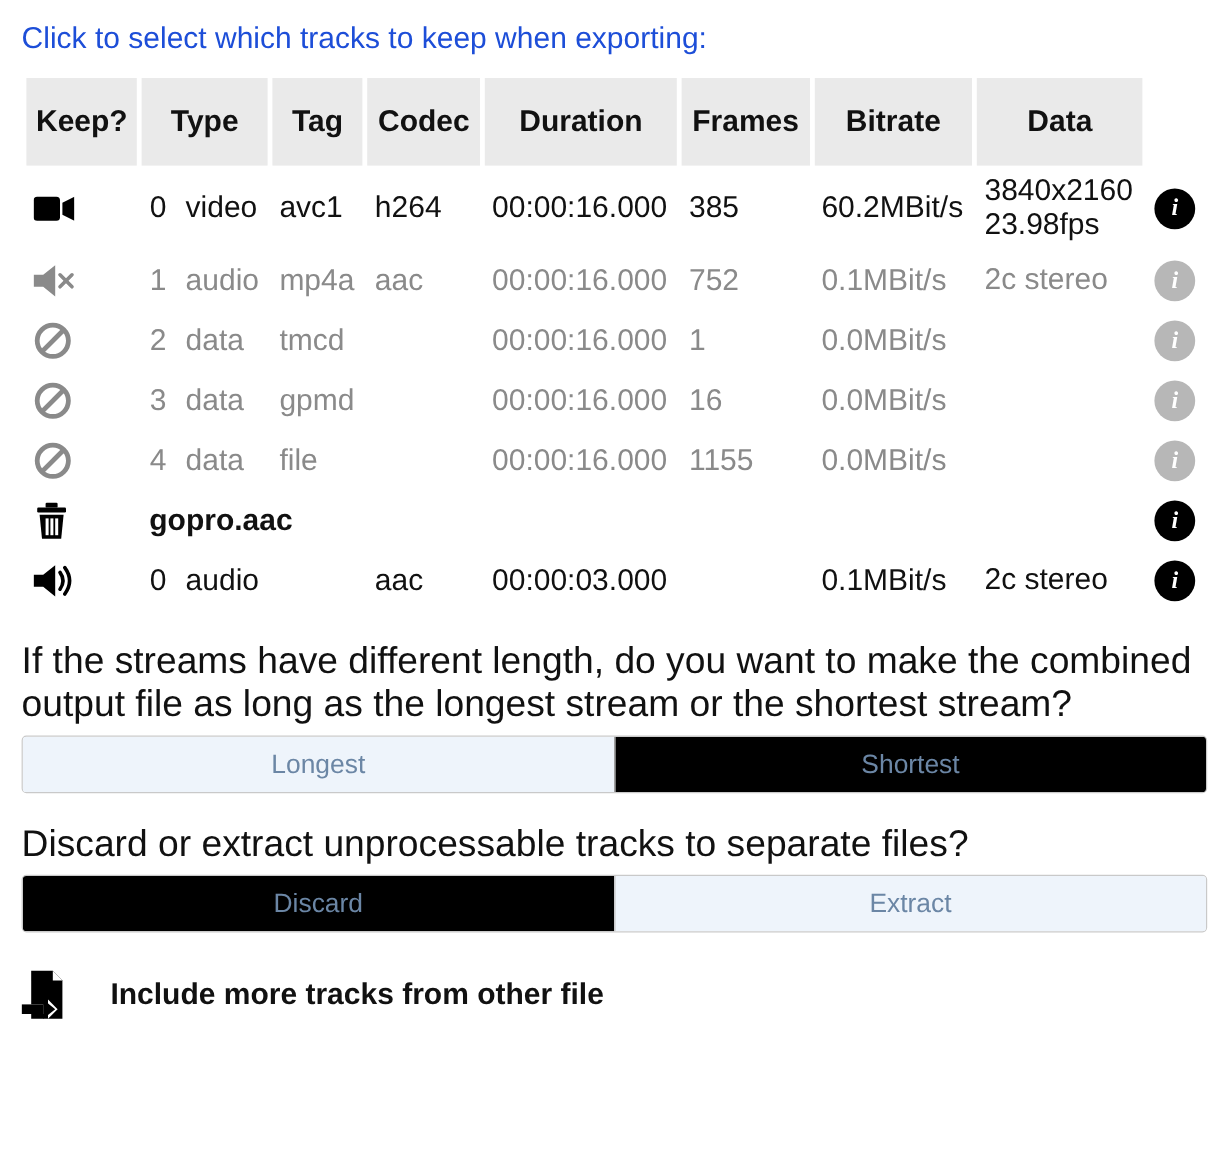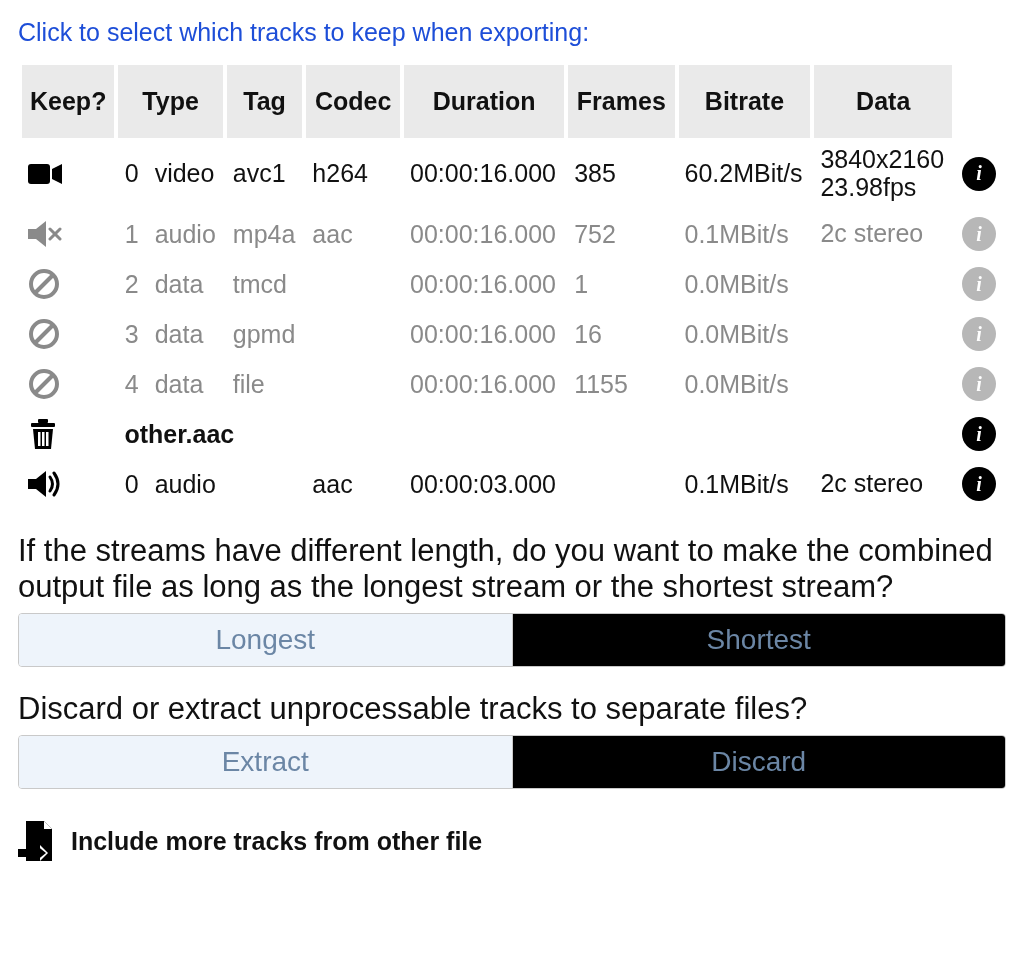--- a/index.html
+++ b/index.html
@@ -46,31 +46,31 @@
     width: 34px; height: 34px; border-radius: 50%;
     background: #000; color: #fff;
     font-family: Georgia, serif; font-style: italic; font-weight: 700;
     font-size: 20px; cursor: pointer; user-select: none;
   }
   .info-btn.muted { background: #b7b7b7; }
   .q-text { font-size: 31px; margin-top: 24px; margin-bottom: 8px; }
   .segmented {
     display: flex; width: 100%;
     border: 1px solid #c9c9c9; border-radius: 4px; overflow: hidden;
-    font-size: 28px;
+    font-size: 22px;
   }
   .segmented .seg {
     flex: 1; text-align: center; padding: 10px 0;
     cursor: pointer; user-select: none;
     color: #6b86a5; background: #000000;
   }
   .segmented .seg.active { background: #eef4fb; }
   .segmented .seg + .seg { border-left: 1px solid #c9c9c9; }
   .include-row {
-    display: flex; align-items: center; gap: 13px;
+    display: flex; align-items: center; gap: 34px;
     margin-top: 30px; font-size: 25px; font-weight: 600;
     cursor: pointer; user-select: none;
   }
   svg { display: block; }
 </style>
 </head>
 <body>
 
 <div class="instruction">Click to select which tracks to keep when exporting:</div>
 
@@ -179,21 +179,21 @@
         <td class="icon-cell">
           <svg width="30" height="34" viewBox="0 0 30 34" fill="#000">
             <rect x="3" y="6" width="24" height="4" rx="1"></rect>
             <rect x="10" y="2" width="10" height="4" rx="1"></rect>
             <path d="M5 12 h20 l-2 20 h-16 z"></path>
             <rect x="10" y="15" width="2.5" height="14" fill="#fff"></rect>
             <rect x="14" y="15" width="2.5" height="14" fill="#fff"></rect>
             <rect x="18" y="15" width="2.5" height="14" fill="#fff"></rect>
           </svg>
         </td>
-        <td colspan="8" class="file-name">other.aac</td>
+        <td colspan="8" class="file-name">gopro.aac</td>
         <td class="info-cell"><span class="info-btn ">i</span></td>
       </tr>
       <tr class="track-row">
         <td class="icon-cell">
           <svg width="34" height="30" viewBox="0 0 34 30" fill="none">
             <polygon points="0,10 8,10 18,2 18,28 8,20 0,20" fill="#000"></polygon>
             <path d="M22 8 Q27 15 22 22" stroke="#000" stroke-width="3" fill="none" stroke-linecap="round"></path>
             <path d="M26 4 Q34 15 26 26" stroke="#000" stroke-width="3" fill="none" stroke-linecap="round"></path>
           </svg>
         </td>
@@ -211,22 +211,22 @@
 </table>
 
 <div class="q-text">If the streams have different length, do you want to make the combined output file as long as the longest stream or the shortest stream?</div>
 <div class="segmented">
   <div class="seg active" id="seg-longest">Longest</div>
   <div class="seg" id="seg-shortest">Shortest</div>
 </div>
 
 <div class="q-text">Discard or extract unprocessable tracks to separate files?</div>
 <div class="segmented">
+  <div class="seg" id="seg-discard">Discard</div>
   <div class="seg active" id="seg-extract">Extract</div>
-  <div class="seg" id="seg-discard">Discard</div>
 </div>
 
 <div class="include-row">
   <span>
     <svg width="40" height="44" viewBox="0 0 40 44" fill="#000">
       <path d="M8 2 h18 l8 8 v32 h-26 z" fill="#000"></path>
       <polygon points="26,2 34,10 26,10" fill="#fff"></polygon>
       <rect x="0" y="30" width="22" height="8" fill="#fff"></rect>
       <polygon points="22,26 30,34 22,42" fill="#fff"></polygon>
       <rect x="0" y="30" width="18" height="8" fill="#000"></rect>

